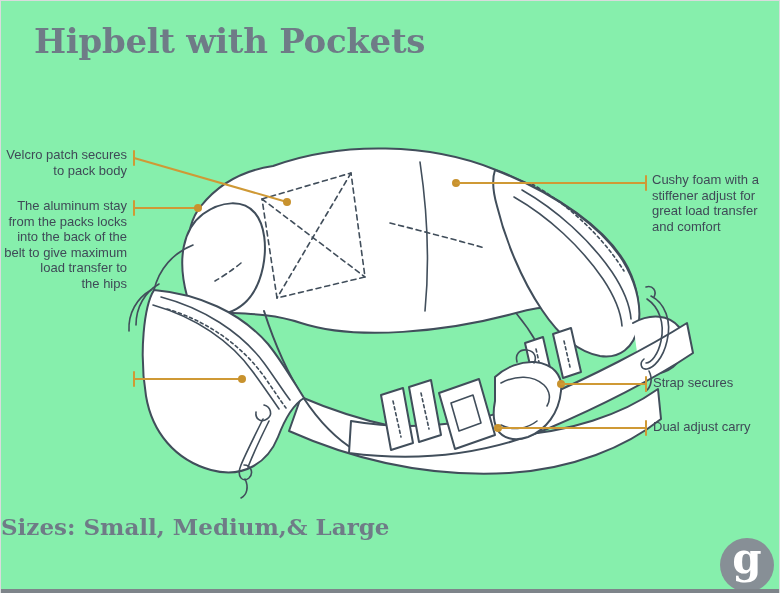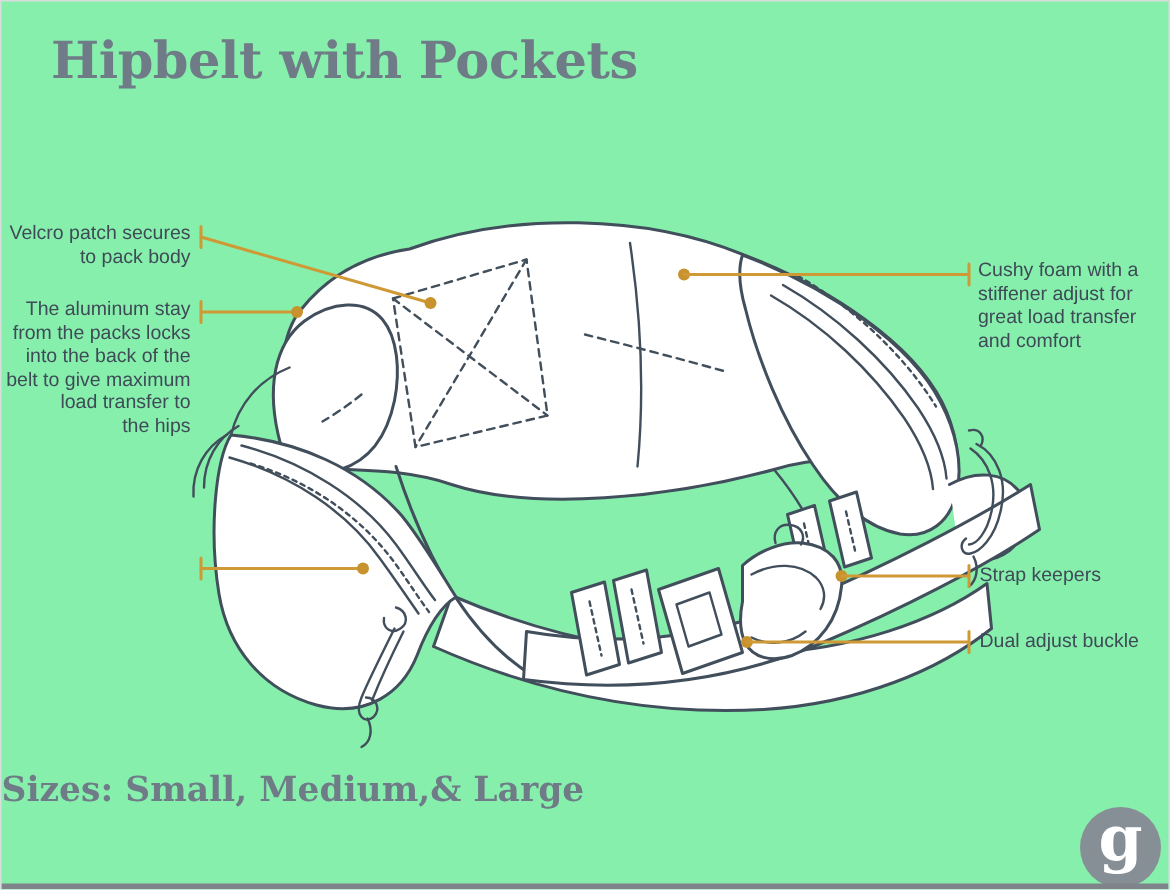--- a/index.html
+++ b/index.html
@@ -162,22 +162,22 @@
 into the back of the
 belt to give maximum
 load transfer to
 the hips</div>
   <div class="callout right" style="right:652px;top:146px;">Velcro patch secures
 to pack body</div>
   <div class="callout left" style="left:651px;top:171px;">Cushy foam with a
 stiffener adjust for
 great load transfer
 and comfort</div>
-  <div class="callout left" style="left:652px;top:374px;">Strap keepers</div>
-  <div class="callout left" style="left:652px;top:418px;">Dual adjust buckle</div>
+  <div class="callout left" style="left:652px;top:374px;">Strap secures</div>
+  <div class="callout left" style="left:652px;top:418px;">Dual adjust carry</div>
 
   <p class="sizes-caption">Sizes: Small, Medium,&amp; Large</p>
 
   <div class="logo">
     <span>g</span>
   </div>
 
   <div class="footer-bar"></div>
 </div>
 

